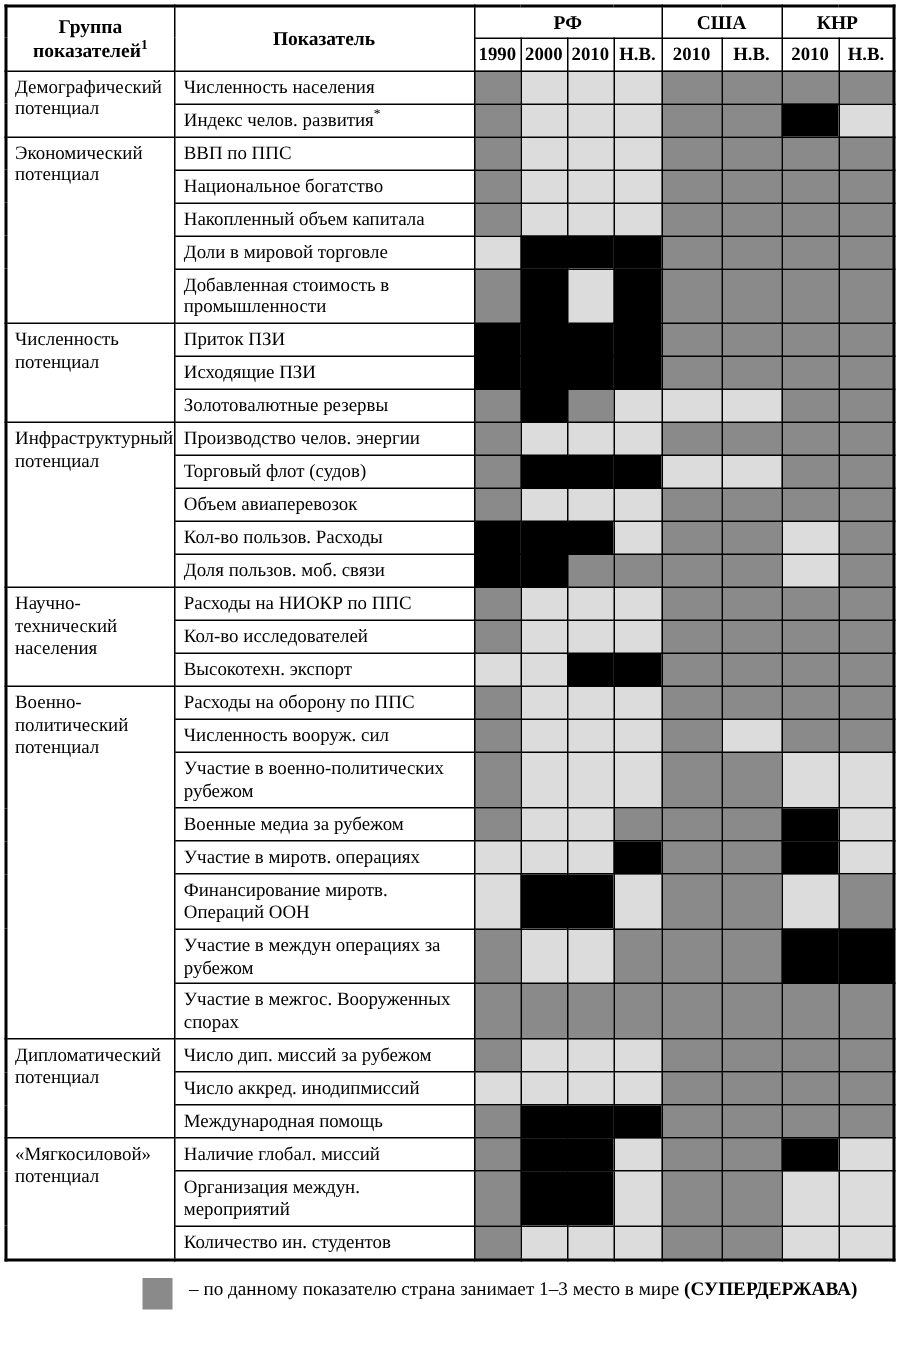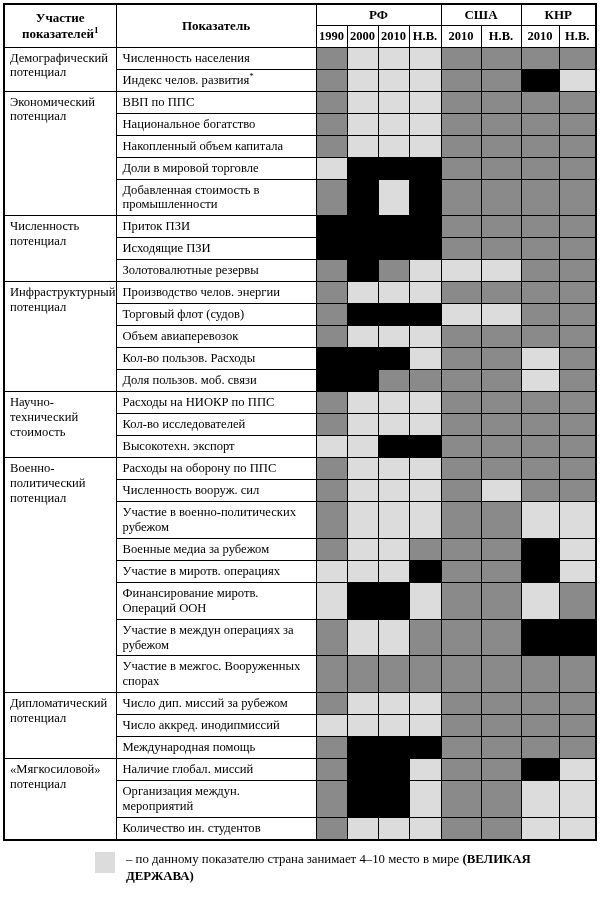--- a/index.html
+++ b/index.html
@@ -79,21 +79,21 @@
         <col style="width:31px">
         <col style="width:31px">
         <col style="width:32px">
       <col style="width:40px">
         <col style="width:40px">
       <col style="width:38px">
         <col style="width:37px">
     </colgroup>
     <thead>
         <tr>
-          <th rowspan="2"><span>Участие показателей</span><sup>1</sup></th>
+          <th rowspan="2"><span>Группа показателей</span><sup>1</sup></th>
           <th rowspan="2">Показатель</th>
           <th colspan="4">РФ</th>
           <th colspan="2">США</th>
           <th colspan="2">КНР</th>
         </tr>
         <tr>
           <th class="yr">1990</th>
           <th class="yr">2000</th>
           <th class="yr">2010</th>
           <th class="yr">Н.В.</th>
@@ -267,21 +267,21 @@
           <td class="c" style="background: rgb(0, 0, 0);"></td>
           <td class="c" style="background: rgb(0, 0, 0);"></td>
           <td class="c" style="background: rgb(138, 138, 138);"></td>
           <td class="c" style="background: rgb(138, 138, 138);"></td>
           <td class="c" style="background: rgb(138, 138, 138);"></td>
           <td class="c" style="background: rgb(138, 138, 138);"></td>
           <td class="c" style="background: rgb(220, 220, 220);"></td>
           <td class="c" style="background: rgb(138, 138, 138);"></td>
         </tr>
         <tr>
-          <td class="group" rowspan="3">Научно-технический стоимость</td>
+          <td class="group" rowspan="3">Научно-технический населения</td>
           <td class="label"><span>Расходы на НИОКР по ППС</span></td>
           <td class="c" style="background: rgb(138, 138, 138);"></td>
           <td class="c" style="background: rgb(220, 220, 220);"></td>
           <td class="c" style="background: rgb(220, 220, 220);"></td>
           <td class="c" style="background: rgb(220, 220, 220);"></td>
           <td class="c" style="background: rgb(138, 138, 138);"></td>
           <td class="c" style="background: rgb(138, 138, 138);"></td>
           <td class="c" style="background: rgb(138, 138, 138);"></td>
           <td class="c" style="background: rgb(138, 138, 138);"></td>
         </tr>
@@ -462,17 +462,17 @@
           <td class="c" style="background: rgb(138, 138, 138);"></td>
           <td class="c" style="background: rgb(138, 138, 138);"></td>
           <td class="c" style="background: rgb(220, 220, 220);"></td>
           <td class="c" style="background: rgb(220, 220, 220);"></td>
         </tr>
       </tbody>
   </table>
 
   <div class="legend">
       <div class="legend-item">
-        <div class="swatch" style="background: rgb(220, 220, 220);"></div>
-        <div class="ltext"><span>– по данному показателю страна занимает 4–10 место в мире </span><b>(ВЕЛИКАЯ ДЕРЖАВА)</b></div>
+        <div class="swatch" style="background: rgb(138, 138, 138);"></div>
+        <div class="ltext"><span>– по данному показателю страна занимает 1–3 место в мире </span><b>(СУПЕРДЕРЖАВА)</b></div>
       </div>
     </div>
 </div>
 
 </body></html>

